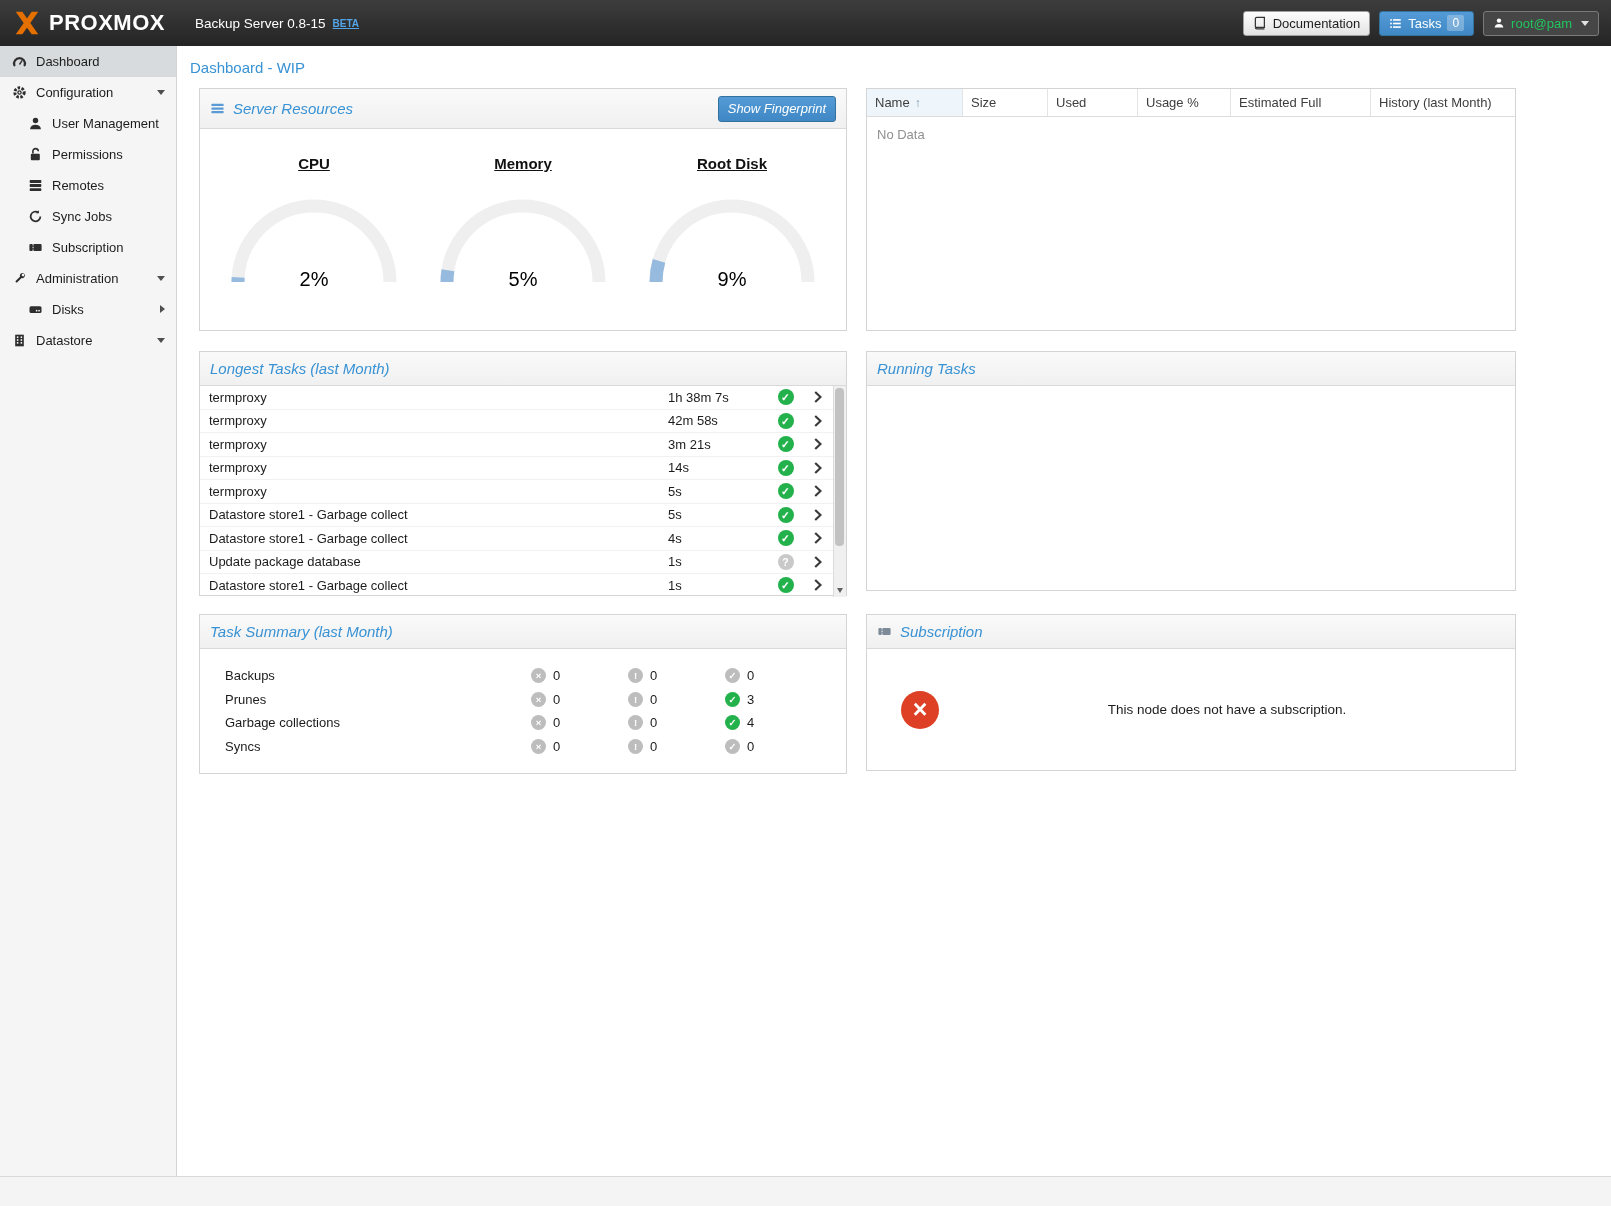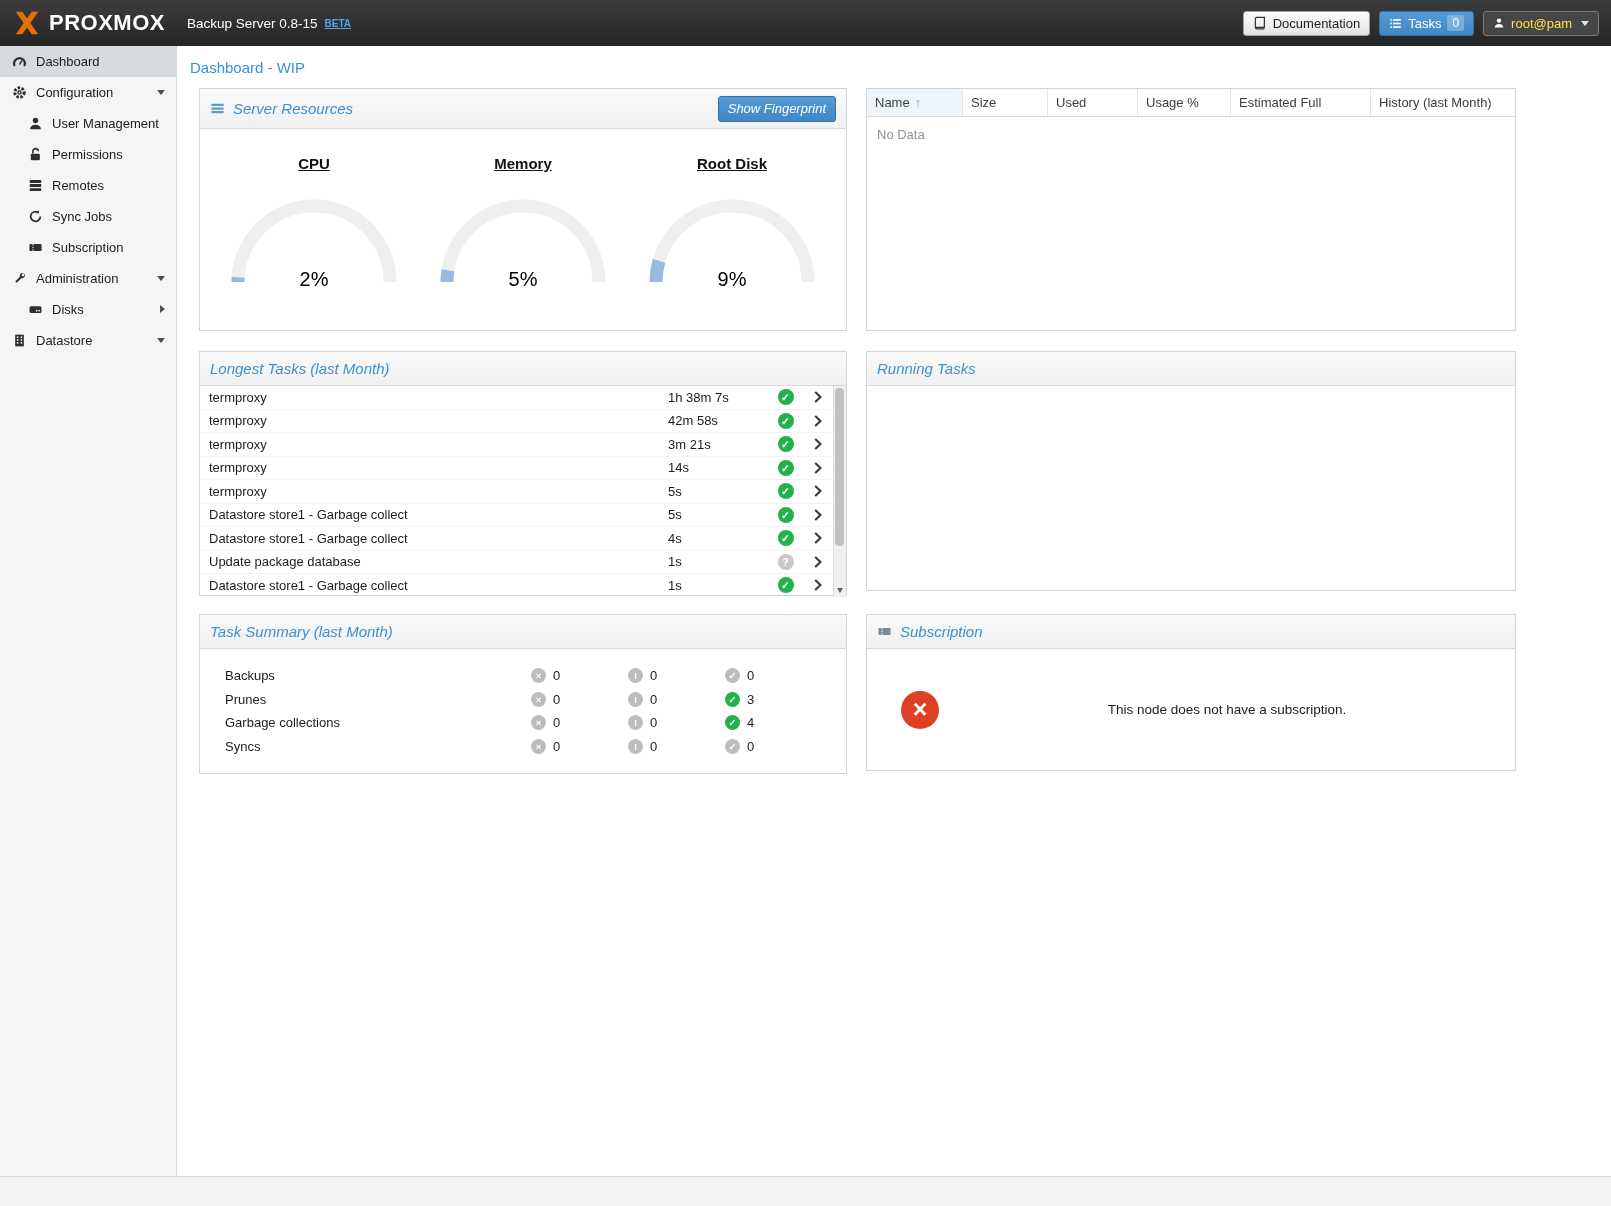--- a/index.html
+++ b/index.html
@@ -6,28 +6,28 @@
   html,body { margin:0; padding:0; }
   body {
     width:1611px; height:1206px; position:relative; overflow:hidden;
     font-family:"Liberation Sans", sans-serif; font-size:13px; color:#1c1c1c; background:#fff;
   }
   
   .header { position:absolute; top:0; left:0; right:0; height:46px; z-index:5;
     background:linear-gradient(180deg,#3d3d3d,#242424); display:flex; align-items:center; padding:0 12px; }
   .logo { display:flex; align-items:center; }
   .brand-text { color:#fff; font-size:22px; font-weight:bold; letter-spacing:.5px; margin-left:7px; }
-  .product { color:#fff; margin-left:22px; font-size:13.5px; }
+  .product { color:#fff; margin-left:30px; font-size:13.5px; }
   .beta { color:#54a5e8; margin-left:7px; font-size:10px; text-decoration:underline; cursor:pointer; font-weight:bold; }
   .header-right { margin-left:auto; display:flex; gap:9px; align-items:center; }
   .btn { height:25px; display:inline-flex; align-items:center; gap:6px; padding:0 9px;
     border-radius:3px; font-size:13px; cursor:pointer; white-space:nowrap; }
   .btn-light { background:linear-gradient(#fdfdfd,#e3e3e3); border:1px solid #9f9f9f; color:#1c1c1c; }
   .btn-blue  { background:linear-gradient(#549bd6,#3f88c5); border:1px solid #33719f; color:#fff; }
-  .btn-dark  { background:#464646; border:1px solid #7a7a7a; color:#fde047; }
+  .btn-dark  { background:#464646; border:1px solid #7a7a7a; color:#22c55e; }
   .badge { background:rgba(255,255,255,.28); padding:1px 5px; border-radius:2px; font-size:12px; }
   .caret-down-w { width:0; height:0; border-left:4px solid transparent; border-right:4px solid transparent;
     border-top:5px solid #e3e3e3; margin-left:3px; }
   
   .sidebar { position:absolute; top:46px; left:0; width:177px; bottom:0; background:#f5f5f5;
     border-right:1px solid #d4d4d4; z-index:2; }
   .nav-item { height:31px; display:flex; align-items:center; gap:9px; padding-left:12px;
     position:relative; cursor:pointer; }
   .nav-item.child { padding-left:28px; }
   .nav-item.selected { background:#d8dbdd; }

